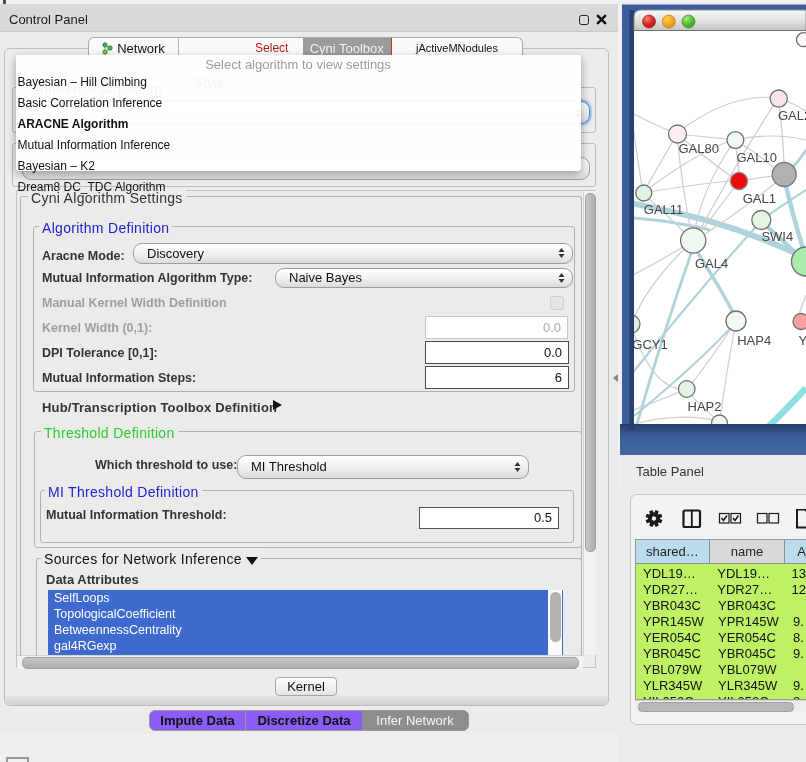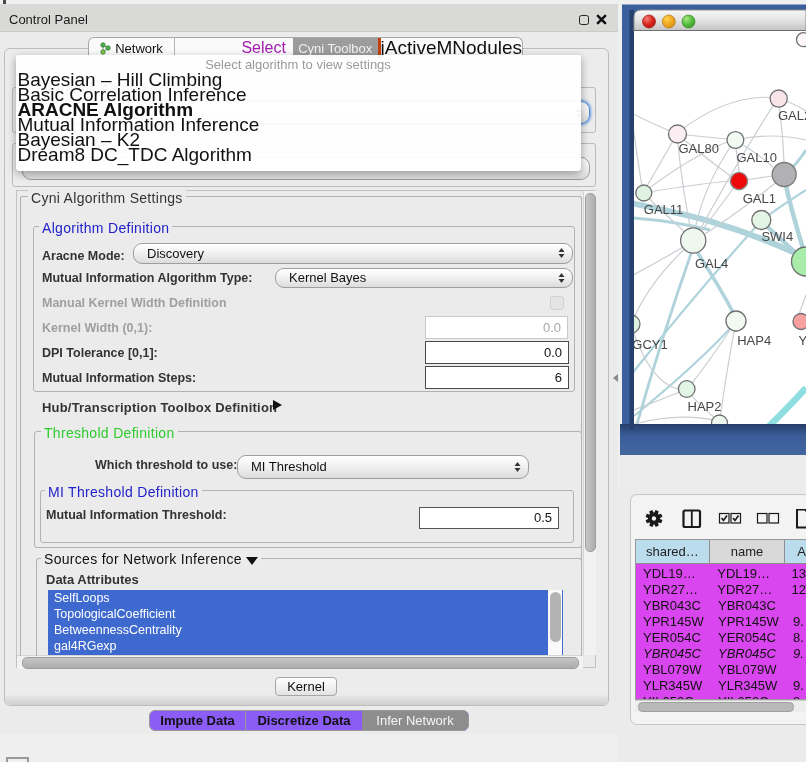--- a/index.html
+++ b/index.html
@@ -39,23 +39,23 @@
 
   <div class="abs" style="left:88px;top:37px;width:435px;height:21px;background:#fafafa;border:1px solid #a8a8a8;border-bottom:none;border-radius:6px 6px 0 0;box-sizing:border-box;display:flex;">
     <div style="width:89px;display:flex;align-items:center;justify-content:center;font-size:13px;color:#111;border-right:1px solid #b5b5b5;">
       <svg width="11" height="13" viewBox="0 0 11 13" style="margin-right:4px;">
         <path d="M3 3 L8 6 M3 3 L3 10 M3 10 L8 6" stroke="#9a9a9a" stroke-width="1"></path>
         <circle cx="3" cy="3" r="2.2" fill="#4caf50" stroke="#2e7d32" stroke-width="0.8"></circle>
         <circle cx="8" cy="6" r="2.2" fill="#4caf50" stroke="#2e7d32" stroke-width="0.8"></circle>
         <circle cx="3" cy="10" r="2.2" fill="#8bc34a" stroke="#2e7d32" stroke-width="0.8"></circle>
       </svg>Network</div>
     <div style="width:61px;display:flex;align-items:center;justify-content:center;font-size:13px;color:#111;border-right:1px solid #b5b5b5;margin-top:44px;">Style</div>
-    <div style="width:61.5px;display:flex;align-items:center;justify-content:center;font-size:16px;color:#a21caf;">Select</div>
+    <div style="width:61.5px;display:flex;align-items:center;justify-content:center;font-size:12px;color:#b91c1c;">Select</div>
     <div style="width:88.5px;display:flex;align-items:center;justify-content:center;font-size:13px;color:#f2f2f2;background:#9c9c9c;">Cyni Toolbox</div>
-    <div style="flex:1;display:flex;align-items:center;justify-content:center;font-size:19px;color:#111;border-left:3px solid #c2410c;">jActiveMNodules</div>
+    <div style="flex:1;display:flex;align-items:center;justify-content:center;font-size:11px;color:#111;border-left:1px solid #c2410c;">jActiveMNodules</div>
   </div>
 
   <div class="gbox" style="left:12px;top:87px;width:582px;height:44px;border-color:#bbb;"></div>
   <div class="gtitle" style="left:33px;top:81px;color:#333;">Inference Algorithm</div>
   <div class="combo" style="left:22px;top:101px;width:566px;height:21px;box-shadow:0 0 2.5px 1.2px rgba(70,135,225,0.75);border:1.5px solid #4d8ad8;">
     <svg class="arr" viewBox="0 0 7 10">
         <path d="M3.5 0 L6.5 4 H0.5 Z M3.5 10 L0.5 6 H6.5 Z" fill="#333"></path>
       </svg>
   </div>
 
@@ -79,21 +79,21 @@
 
   <div class="lbl" style="left:42px;top:249px;">Aracne Mode:</div>
   <div class="combo" style="left:133px;top:243px;width:438px;height:18.5px;">
     <div class="ct">Discovery</div>
     <svg class="arr" viewBox="0 0 7 10">
         <path d="M3.5 0 L6.5 4 H0.5 Z M3.5 10 L0.5 6 H6.5 Z" fill="#333"></path>
       </svg>
   </div>
   <div class="lbl" style="left:42px;top:271px;">Mutual Information Algorithm Type:</div>
   <div class="combo" style="left:275px;top:267.5px;width:296px;height:18.5px;">
-    <div class="ct">Kernel Bayes</div>
+    <div class="ct">Naive Bayes</div>
     <svg class="arr" viewBox="0 0 7 10">
         <path d="M3.5 0 L6.5 4 H0.5 Z M3.5 10 L0.5 6 H6.5 Z" fill="#333"></path>
       </svg>
   </div>
   <div class="lbl dis" style="left:42px;top:296px;">Manual Kernel Width Definition</div>
   <div class="abs" style="left:550px;top:296px;width:12px;height:12px;background:#e4e4e4;border:1px solid #cfcfcf;border-radius:3px;"></div>
   <div class="lbl dis" style="left:42px;top:321px;">Kernel Width (0,1):</div>
   <div class="field" style="left:425px;top:315.5px;width:143px;height:23px;border:1px solid #c9c9c9;color:#a8a8a8;">0.0</div>
   <div class="lbl" style="left:42px;top:346px;">DPI Tolerance [0,1]:</div>
   <div class="field" style="left:425px;top:340.5px;width:144px;height:23px;border:1.5px solid #4a4a4a;">0.0</div>
@@ -258,20 +258,21 @@
         <text x="761.4" y="240.5">SWI4</text>
         <text x="632.3" y="349">GCY1</text>
         <text x="737.2" y="345">HAP4</text>
         <text x="798.5" y="345">YEL</text>
         <text x="687.5" y="411">HAP2</text>
       </g>
     </g>
   </svg>
 
   <div class="abs" style="left:620px;top:455px;width:186px;height:32px;background:#ececec;"></div>
+  <div class="abs" style="left:636px;top:455px;width:160px;height:32px;display:flex;align-items:center;font-size:13px;color:#333;">Table Panel</div>
   <div class="abs" style="left:618px;top:487px;width:188px;height:275px;background:#ebebeb;"></div>
 
   <div class="abs" style="left:630px;top:494px;width:190px;height:231px;background:#f3f3f3;border:1px solid #c6c6c6;border-radius:7px;box-sizing:border-box;"></div>
 
   <svg class="abs" style="left:645px;top:509px;" width="161" height="20" viewBox="0 0 161 20">
 
     <g transform="translate(9,9.5) rotate(22)">
       <path fill="#1a1a1a" fill-rule="evenodd" d="M8.43 -1.71 L8.43 1.71 L5.70 1.89 L5.36 2.69 L7.17 4.75 L4.75 7.17 L2.69 5.36 L1.89 5.70 L1.71 8.43 L-1.71 8.43 L-1.89 5.70 L-2.69 5.36 L-4.75 7.17 L-7.17 4.75 L-5.36 2.69 L-5.70 1.89 L-8.43 1.71 L-8.43 -1.71 L-5.70 -1.89 L-5.36 -2.69 L-7.17 -4.75 L-4.75 -7.17 L-2.69 -5.36 L-1.89 -5.70 L-1.71 -8.43 L1.71 -8.43 L1.89 -5.70 L2.69 -5.36 L4.75 -7.17 L7.17 -4.75 L5.36 -2.69 L5.70 -1.89 Z M0 -2.2 A2.2 2.2 0 1 0 0 2.2 A2.2 2.2 0 1 0 0 -2.2 Z"></path>
     </g>
 
@@ -284,21 +285,21 @@
       <rect x="86" y="4.5" width="9.5" height="9.5" fill="none" stroke="#1a1a1a" stroke-width="1.2"></rect>
       <path d="M88 9 l2 2.5 3.5-5" stroke="#1a1a1a" stroke-width="1.6" fill="none"></path>
     </g>
 
     <rect x="112.5" y="4.5" width="9.5" height="9.5" fill="none" stroke="#1a1a1a" stroke-width="1.2"></rect>
     <rect x="124" y="4.5" width="9.5" height="9.5" fill="none" stroke="#1a1a1a" stroke-width="1.2"></rect>
 
     <path d="M152 0.5 h8 l4 4 v14 h-12 z" fill="none" stroke="#1a1a1a" stroke-width="2"></path>
   </svg>
 
-  <div class="abs" style="left:635px;top:539px;width:171px;height:161px;border:1px solid #989898;border-right:none;box-sizing:border-box;overflow:hidden;background:#d946ef;">
+  <div class="abs" style="left:635px;top:539px;width:171px;height:161px;border:1px solid #989898;border-right:none;box-sizing:border-box;overflow:hidden;background:#bef264;">
     <div style="display:flex;height:23px;border-bottom:1px solid #8e8e8e;font-size:13px;color:#222;">
       <div style="width:74px;background:#bbdcec;display:flex;align-items:center;justify-content:center;border-right:1px solid #8e8e8e;box-sizing:border-box;">shared…</div>
       <div style="width:76px;background:#d9d9d9;display:flex;align-items:center;justify-content:center;border-right:1px solid #8e8e8e;box-sizing:border-box;">name</div>
       <div style="flex:1;background:#bbdcec;display:flex;align-items:center;padding-left:12px;">A</div>
     </div>
     <div style="font-size:13px;color:#111;line-height:16px;white-space:nowrap;padding-top:2px;">
       <div style="display:flex;">
           <div style="width:74px;padding-left:7px;box-sizing:border-box;">YDL19…</div>
           <div style="width:76px;padding-left:8px;box-sizing:border-box;">YDL19…</div>
           <div style="padding-left:7px;">13</div>
@@ -316,21 +317,21 @@
       <div style="display:flex;">
           <div style="width:74px;padding-left:7px;box-sizing:border-box;">YPR145W</div>
           <div style="width:76px;padding-left:8px;box-sizing:border-box;">YPR145W</div>
           <div style="padding-left:7px;">9.</div>
         </div>
       <div style="display:flex;">
           <div style="width:74px;padding-left:7px;box-sizing:border-box;">YER054C</div>
           <div style="width:76px;padding-left:8px;box-sizing:border-box;">YER054C</div>
           <div style="padding-left:7px;">8.</div>
         </div>
-      <div style="display:flex;font-style:italic;">
+      <div style="display:flex;">
           <div style="width:74px;padding-left:7px;box-sizing:border-box;">YBR045C</div>
           <div style="width:76px;padding-left:8px;box-sizing:border-box;">YBR045C</div>
           <div style="padding-left:7px;">9.</div>
         </div>
       <div style="display:flex;">
           <div style="width:74px;padding-left:7px;box-sizing:border-box;">YBL079W</div>
           <div style="width:76px;padding-left:8px;box-sizing:border-box;">YBL079W</div>
           <div></div>
         </div>
       <div style="display:flex;">
@@ -344,21 +345,21 @@
           <div style="padding-left:7px;">8.</div>
         </div>
     </div>
   </div>
 
   <div class="abs" style="left:635px;top:700px;width:171px;height:11px;background:#ededed;border-top:1px solid #d0d0d0;"></div>
   <div class="abs" style="left:638px;top:701.5px;width:154px;height:8px;background:#b9b9b9;border:1px solid #a0a0a0;border-radius:4.5px;"></div>
 
   <div class="abs" style="left:15.5px;top:55px;width:565px;height:115.5px;background:rgba(255,255,255,0.95);border-radius:2px 2px 4px 4px;box-shadow:0 3px 9px rgba(0,0,0,0.35);">
     <div style="position:absolute;left:0;top:2px;width:100%;text-align:center;font-size:13px;color:#9b9b9b;">Select algorithm to view settings</div>
-    <div style="position:absolute;left:2px;top:16.5px;font-size:19px;color:#111;line-height:15px;white-space:nowrap;">
+    <div style="position:absolute;left:2px;top:16.5px;font-size:12px;color:#111;line-height:21px;white-space:nowrap;">
       Bayesian – Hill Climbing<br>
       Basic Correlation Inference<br>
       <span style="font-weight:bold;">ARACNE Algorithm</span><br>
       Mutual Information Inference<br>
       Bayesian – K2<br>
       Dream8 DC_TDC Algorithm
     </div>
   </div>
 
 </div>

